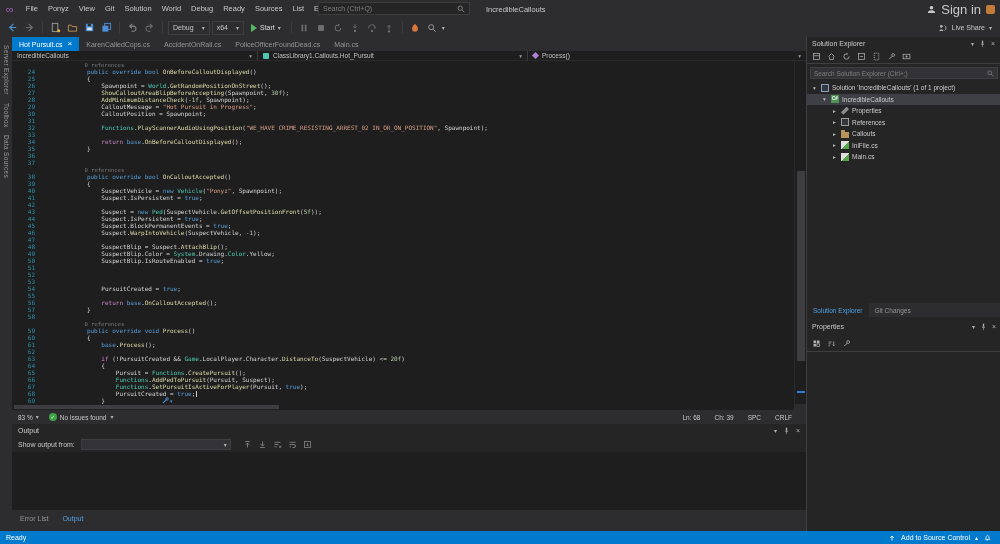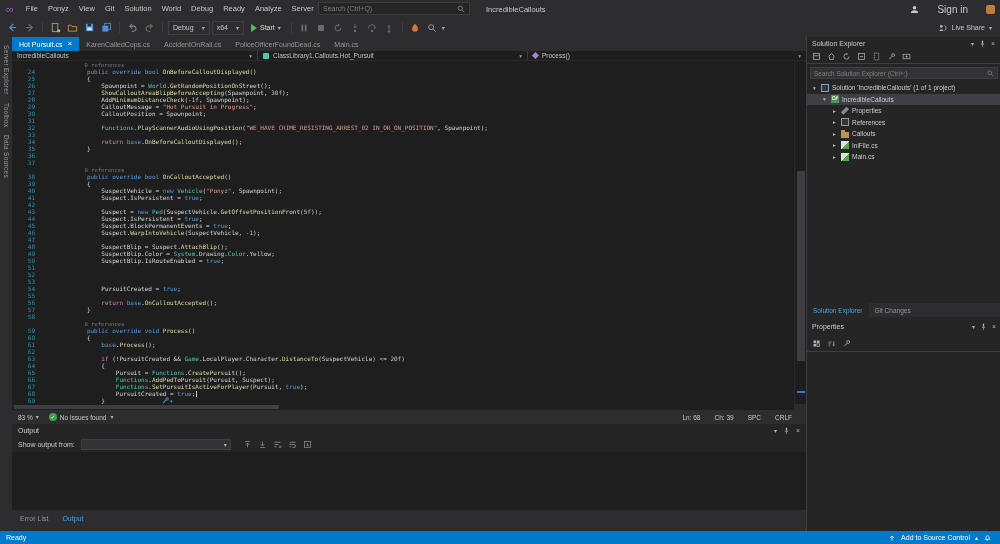--- a/index.html
+++ b/index.html
@@ -6,21 +6,21 @@
 html,body{background:#2d2d30}
 .win{position:relative;width:1000px;height:544px;background:#2d2d30;overflow:hidden;font-family:"Liberation Sans",sans-serif;color:#c8c8c8}
 svg{display:block}
 
 .menubar{position:absolute;left:0;top:0;width:1000px;height:18px;display:flex;align-items:center;font-size:7.5px;color:#c8c8c8}
 .vslogo{font-size:11px;color:#9a5cb4;margin:0 7px 0 6px;line-height:18px}
 #menus{display:flex;height:18px;align-items:flex-end}
 .menu-item{padding:0 5px;height:18px;line-height:18px;cursor:default}
 .qsearch{position:absolute;left:318px;top:2px;width:152px;height:13px;background:#252526;border:1px solid #3c3c3c;display:flex;align-items:center;justify-content:space-between;padding:0 4px;font-size:7px;color:#7f7f7f}
 .wtitle{position:absolute;left:486px;top:5px;font-size:7.5px;color:#c8c8c8;white-space:nowrap}
-.mb-right{position:absolute;right:5px;top:0;height:18px;display:flex;align-items:center;gap:18px;font-size:10px}
+.mb-right{position:absolute;right:5px;top:0;height:18px;display:flex;align-items:center;gap:5px;font-size:13px}
 .fbicon{width:9px;height:9px;background:#c27b38;border-radius:2px}
 
 .toolbar{position:absolute;left:0;top:18px;width:1000px;height:19px;display:flex;align-items:center;padding-left:5px;gap:2px}
 .tbtn{width:15px;height:15px;display:flex;align-items:center;justify-content:center}
 .tsep{width:1px;height:11px;background:#3e3e42;margin:0 3px}
 .tdrop{height:14px;background:#2d2d30;border:1px solid #3e3e42;color:#c8c8c8;font-size:7px;display:flex;align-items:center;padding:0 4px;gap:8px}
 .caret-g{font-size:6px;color:#b0b0b0;line-height:1}
 .startbtn{height:14px;display:flex;align-items:center;gap:3px;padding:0 5px;font-size:7px;color:#dcdcdc}
 .play{width:0;height:0;border-left:6px solid #53b865;border-top:4px solid transparent;border-bottom:4px solid transparent}
 .tb-right{position:absolute;right:8px;top:18px;height:19px;display:flex;align-items:center;gap:4px;font-size:7px;color:#c8c8c8}
@@ -106,22 +106,22 @@
     <span class="vslogo">∞</span>
     <nav id="menus">
         <span class="menu-item">File</span>
         <span class="menu-item">Ponyz</span>
         <span class="menu-item">View</span>
         <span class="menu-item">Git</span>
         <span class="menu-item">Solution</span>
         <span class="menu-item">World</span>
         <span class="menu-item">Debug</span>
         <span class="menu-item">Ready</span>
-        <span class="menu-item">Analyze</span>
-        <span class="menu-item">Server</span>
+        <span class="menu-item">Sources</span>
+        <span class="menu-item">List</span>
         <span class="menu-item">Extensions</span>
         <span class="menu-item">Window</span>
         <span class="menu-item">Help</span>
       </nav>
     <div class="qsearch">
       <span>Search (Ctrl+Q)</span>
       <span>
           <svg width="8" height="8" viewBox="0 0 10 10">
             <circle cx="4" cy="4" r="2.7" fill="none" stroke="#8a8a8a" stroke-width="1.1"></circle>
             <line x1="6.2" y1="6.2" x2="9" y2="9" stroke="#8a8a8a" stroke-width="1.1"></line>

